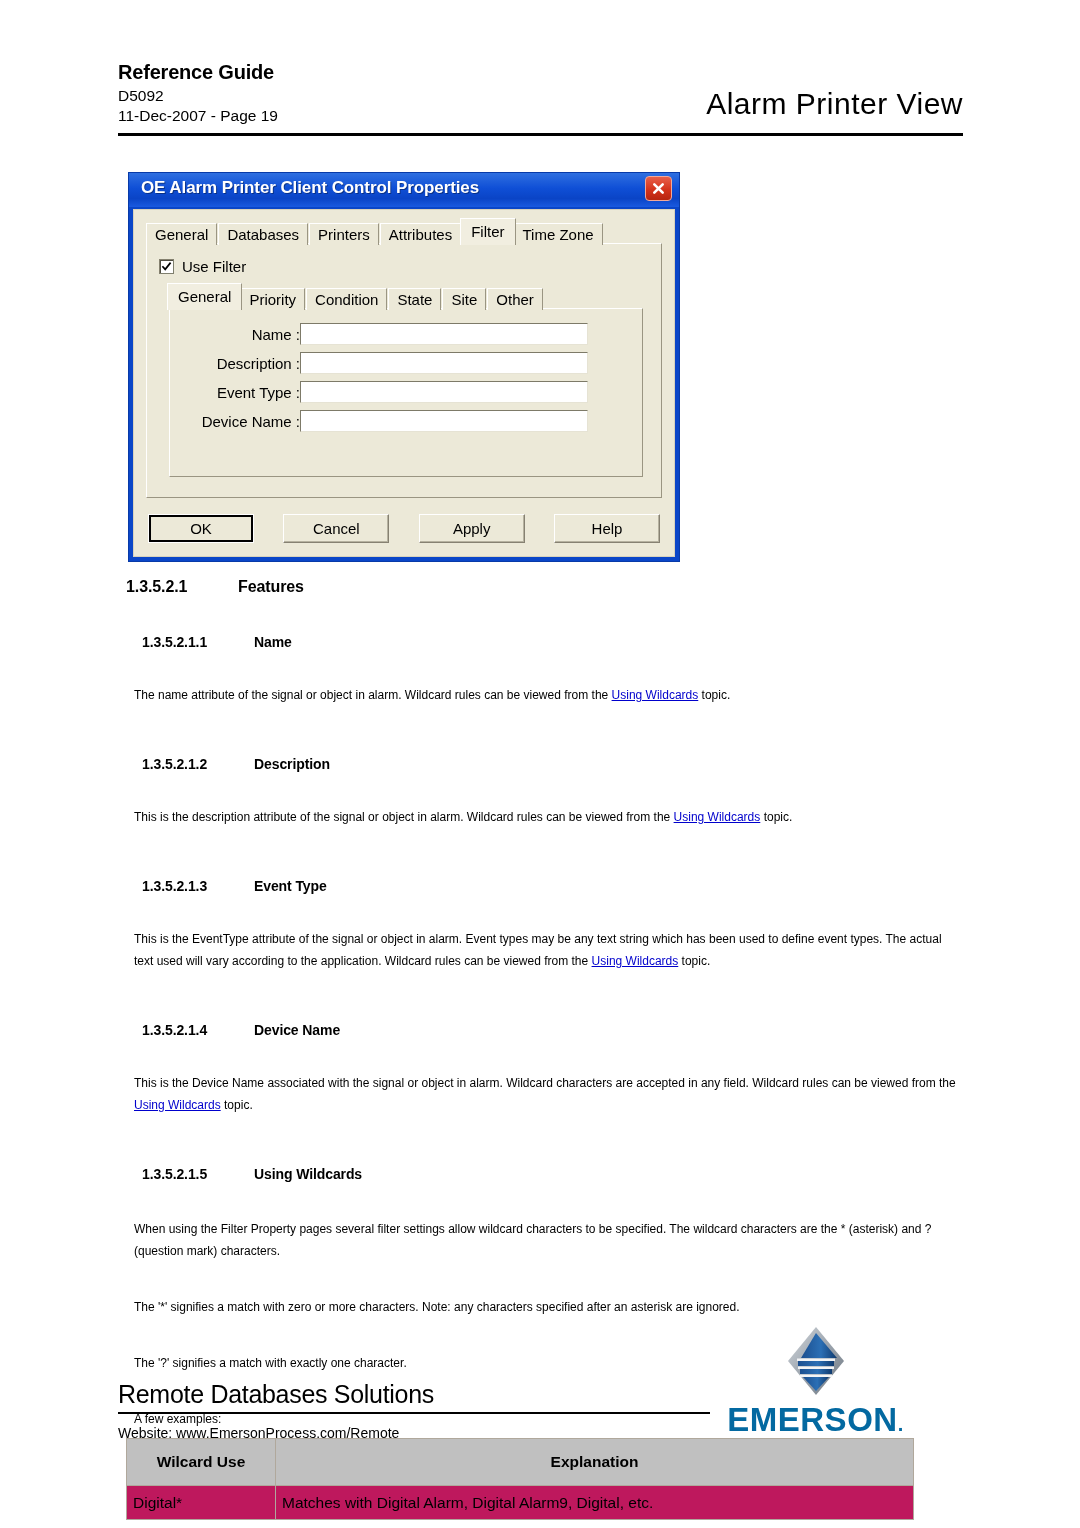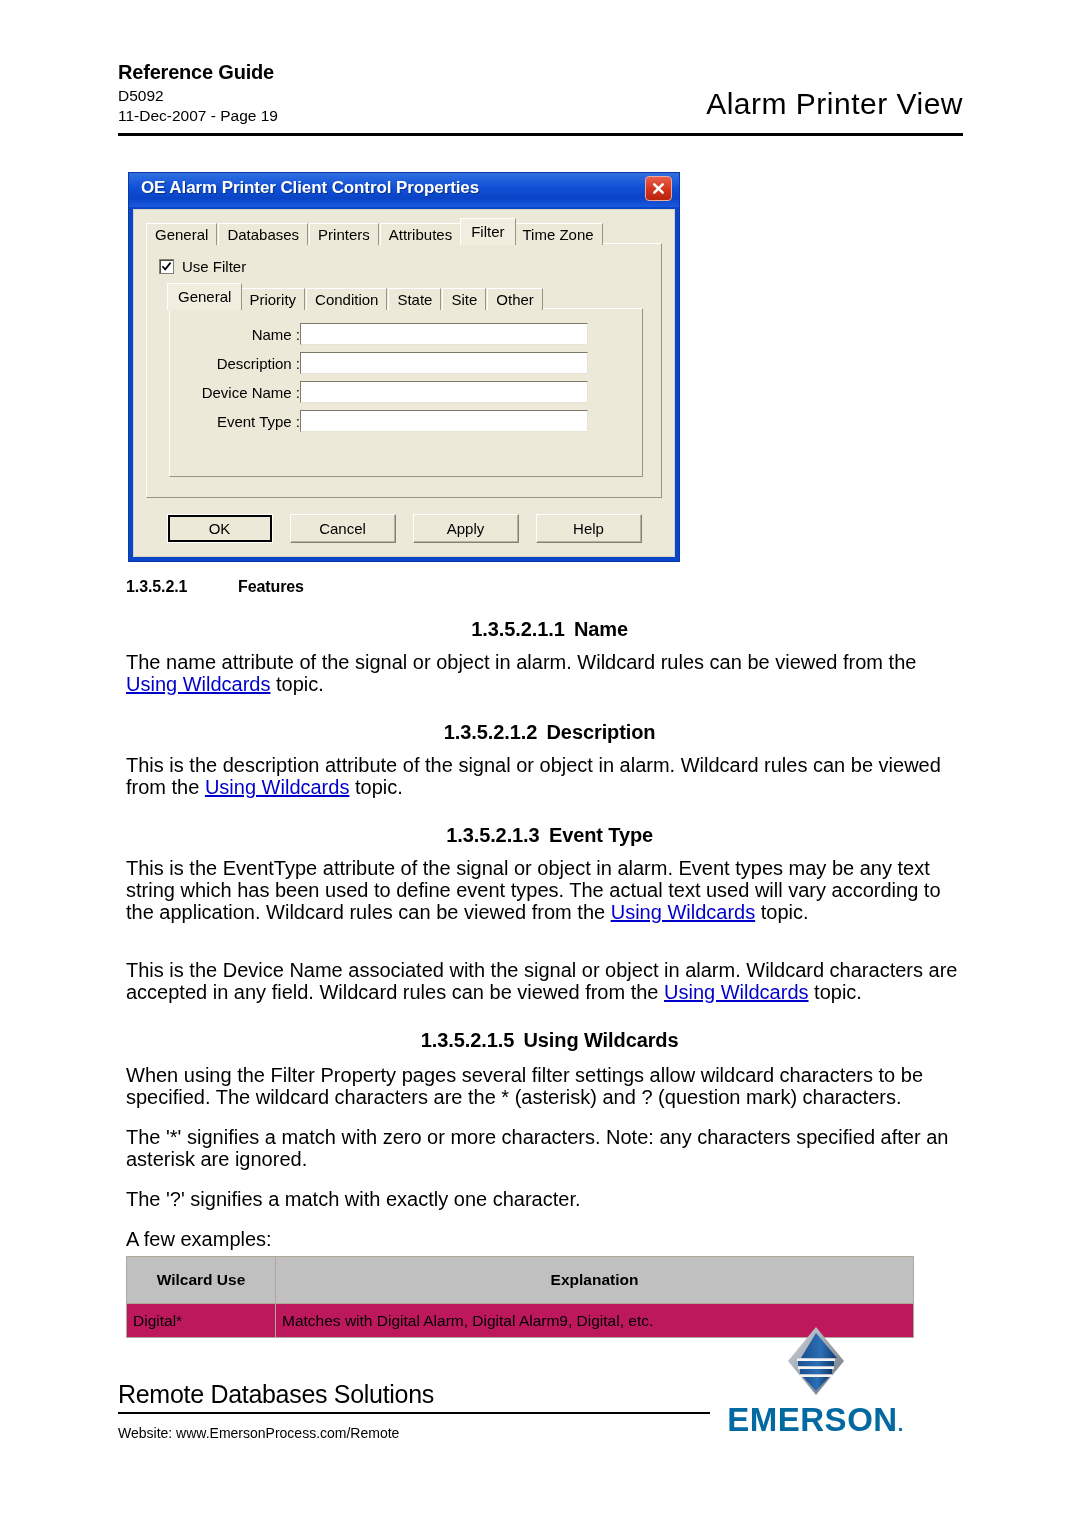--- a/index.html
+++ b/index.html
@@ -249,21 +249,21 @@
   }
 
   
   .dlg-buttons {
     position: absolute;
     left: 14px;
     right: 14px;
     bottom: 10px;
     height: 32px;
     display: flex;
-    justify-content: center;
+    justify-content: space-between;
     gap: 17px;
   }
   .dlg-btn {
     width: 106px;
     height: 29px;
     background: #ece9d8;
     border: 1px solid #ffffff;
     border-right-color: #868172;
     border-bottom-color: #868172;
     box-shadow: inset -1px -1px 0 #b6b2a0;
@@ -289,32 +289,31 @@
   }
   h3.sec {
     font-size: 16px;
     font-weight: bold;
     margin: 0 0 0 0;
     letter-spacing: -0.1px;
     white-space: nowrap;
   }
   h3.sec .num { display: inline-block; width: 112px; }
   h4.sub {
-    font-size: 20px;
+    font-size: 14px;
     font-weight: bold;
-    margin: 0;
+    margin: 16px;
     letter-spacing: -0.1px;
     white-space: nowrap;
-    text-align: center;
   }
   h4.sub .num { display: inline-block; width: 112px; }
   p.body {
-    font-size: 20px;
+    font-size: 12px;
     line-height: 22px;
-    margin: 0;
+    margin: 8px;
   }
   a.wc {
     color: #0000cc;
     text-decoration: underline;
     cursor: pointer;
   }
   .sp-18 { height: 18px; }
   .sp-12 { height: 12px; }
   .sp-10 { height: 10px; }
   .sp-22 { height: 22px; }
@@ -449,26 +448,26 @@
             <div class="form-label">Name :</div>
             <div class="form-input"></div>
           </div>
 
           <div class="form-row">
             <div class="form-label">Description :</div>
             <div class="form-input"></div>
           </div>
 
           <div class="form-row">
-            <div class="form-label">Device Name :</div>
+            <div class="form-label">Event Type :</div>
             <div class="form-input"></div>
           </div>
 
           <div class="form-row">
-            <div class="form-label">Event Type :</div>
+            <div class="form-label">Device Name :</div>
             <div class="form-input"></div>
           </div>
 
         </div>
       </div>
     </div>
 
     <div class="dlg-buttons">
       <div class="dlg-btn default">OK</div>
       <div class="dlg-btn">Cancel</div>
@@ -504,20 +503,23 @@
   <div class="sp-26"></div>
 
   <h4 class="sub">
     <span class="num">1.3.5.2.1.3</span><span>Event Type</span>
   </h4>
   <div class="sp-10"></div>
   <p class="body"><span>This is the EventType attribute of the signal or object in alarm. Event types may be any text string which has been used to define event types. The actual text used will vary according to the application. Wildcard rules can be viewed from the </span><a class="wc">Using Wildcards</a><span> topic.</span></p>
 
   <div class="sp-26"></div>
 
+  <h4 class="sub">
+    <span class="num">1.3.5.2.1.4</span><span>Device Name</span>
+  </h4>
   <div class="sp-10"></div>
   <p class="body"><span>This is the Device Name associated with the signal or object in alarm. Wildcard characters are accepted in any field. Wildcard rules can be viewed from the </span><a class="wc">Using Wildcards</a><span> topic.</span></p>
 
   <div class="sp-26"></div>
 
   <h4 class="sub">
     <span class="num">1.3.5.2.1.5</span><span>Using Wildcards</span>
   </h4>
   <div class="sp-12"></div>
   <p class="body">When using the Filter Property pages several filter settings allow wildcard characters to be specified. The wildcard characters are the * (asterisk) and ? (question mark) characters.</p>

